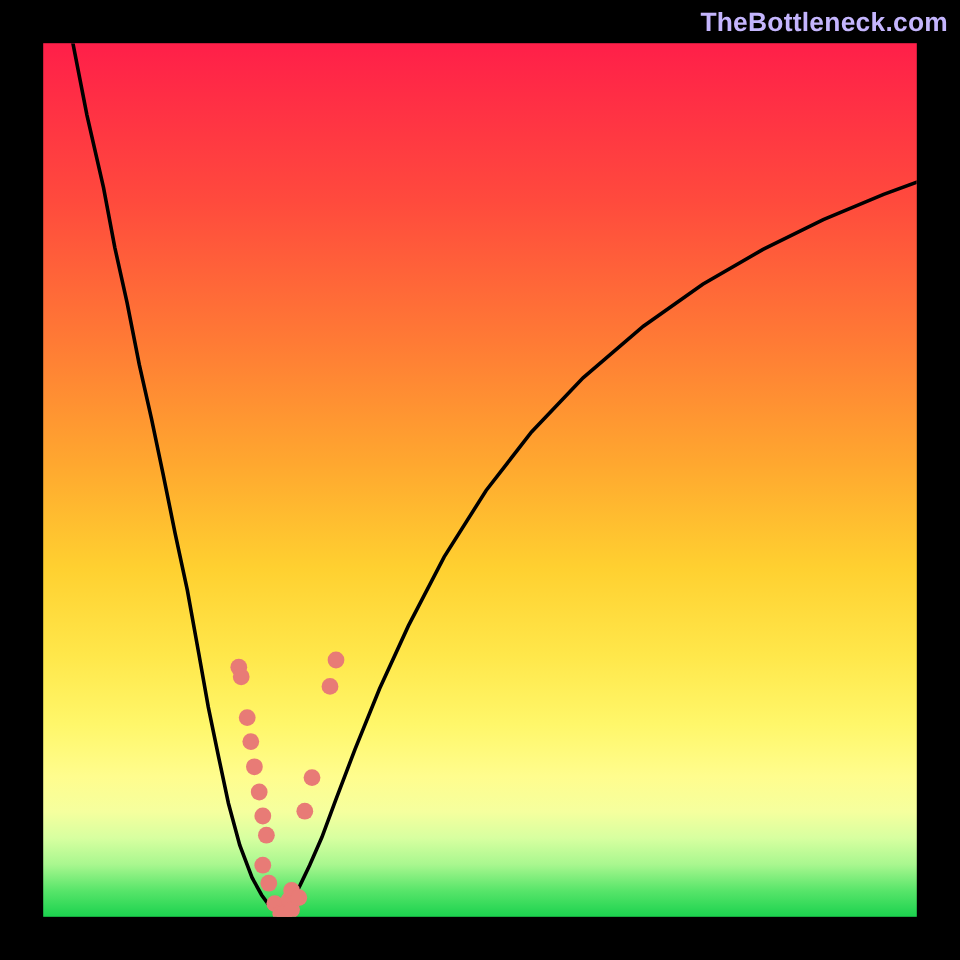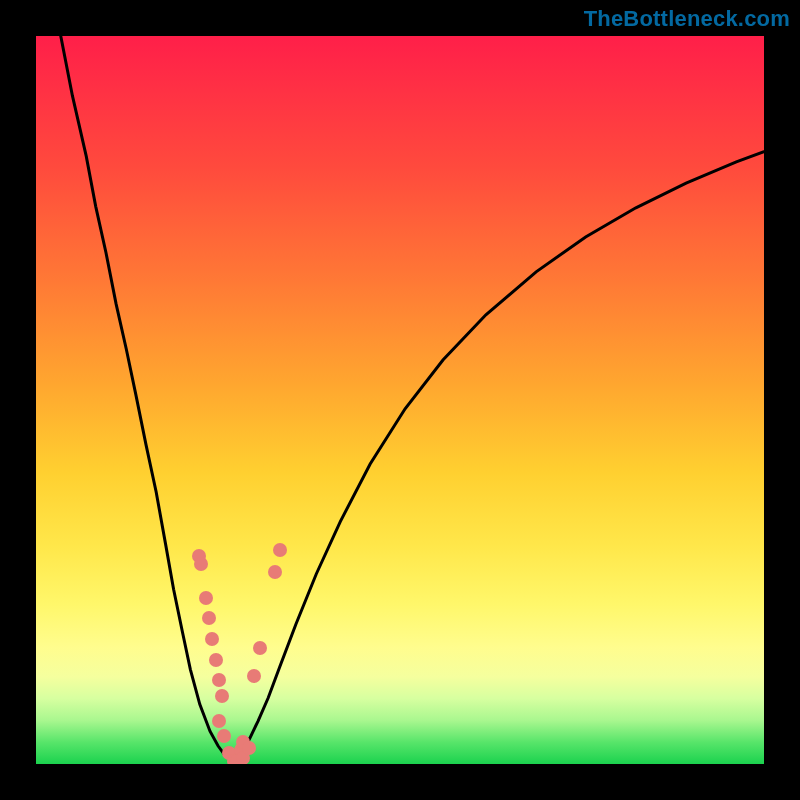--- a/index.html
+++ b/index.html
@@ -32,21 +32,21 @@
       #d7ffa0 91%,
       #a9f78f 94%,
       #58e56a 97%,
       #1bd24e 100%
     );
   }
   .watermark {
     position: absolute;
     top: 6px;
     right: 10px;
-    color: #0369a1;
+    color: #c4b5fd;
     font-size: 22px;
     font-weight: 600;
     letter-spacing: 0.2px;
     user-select: none;
   }
   svg.curves {
     position: absolute;
     left: 0; top: 0;
     width: 728px; height: 728px;
   }

